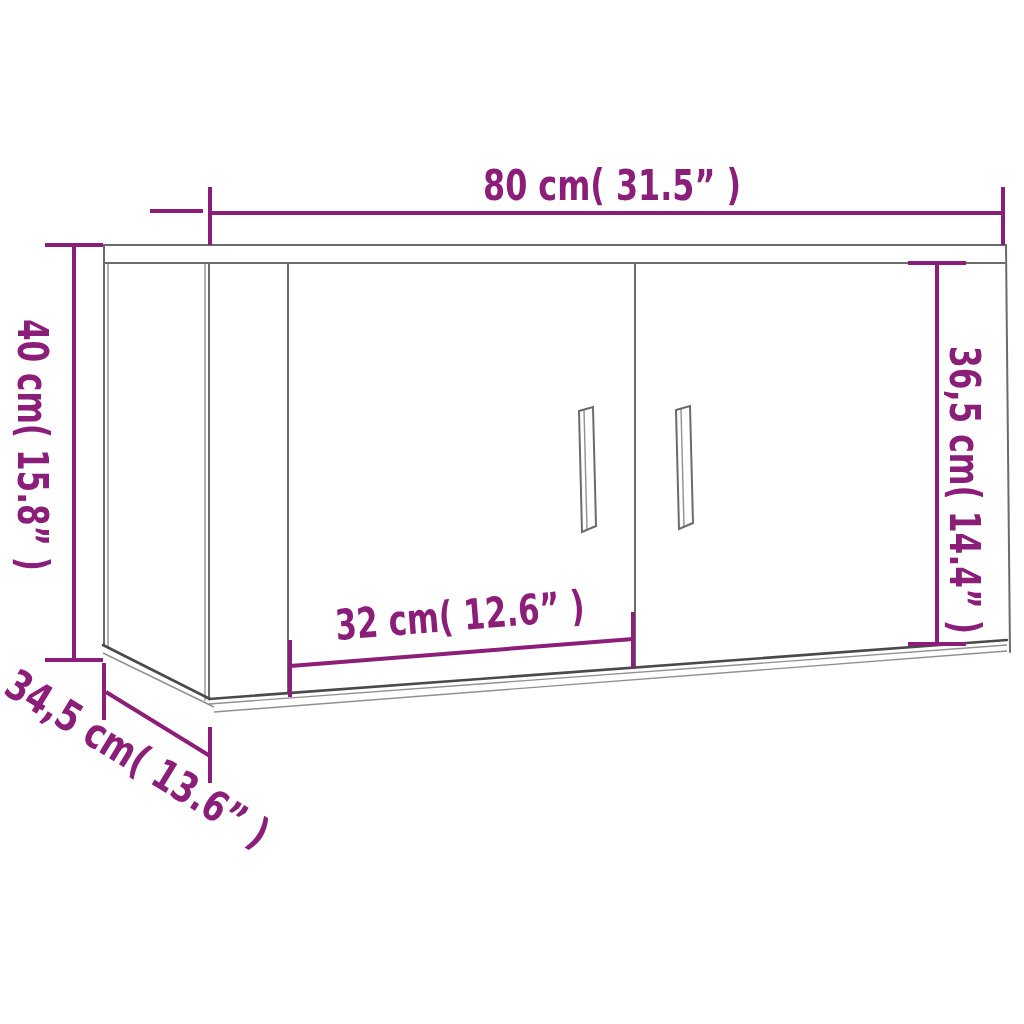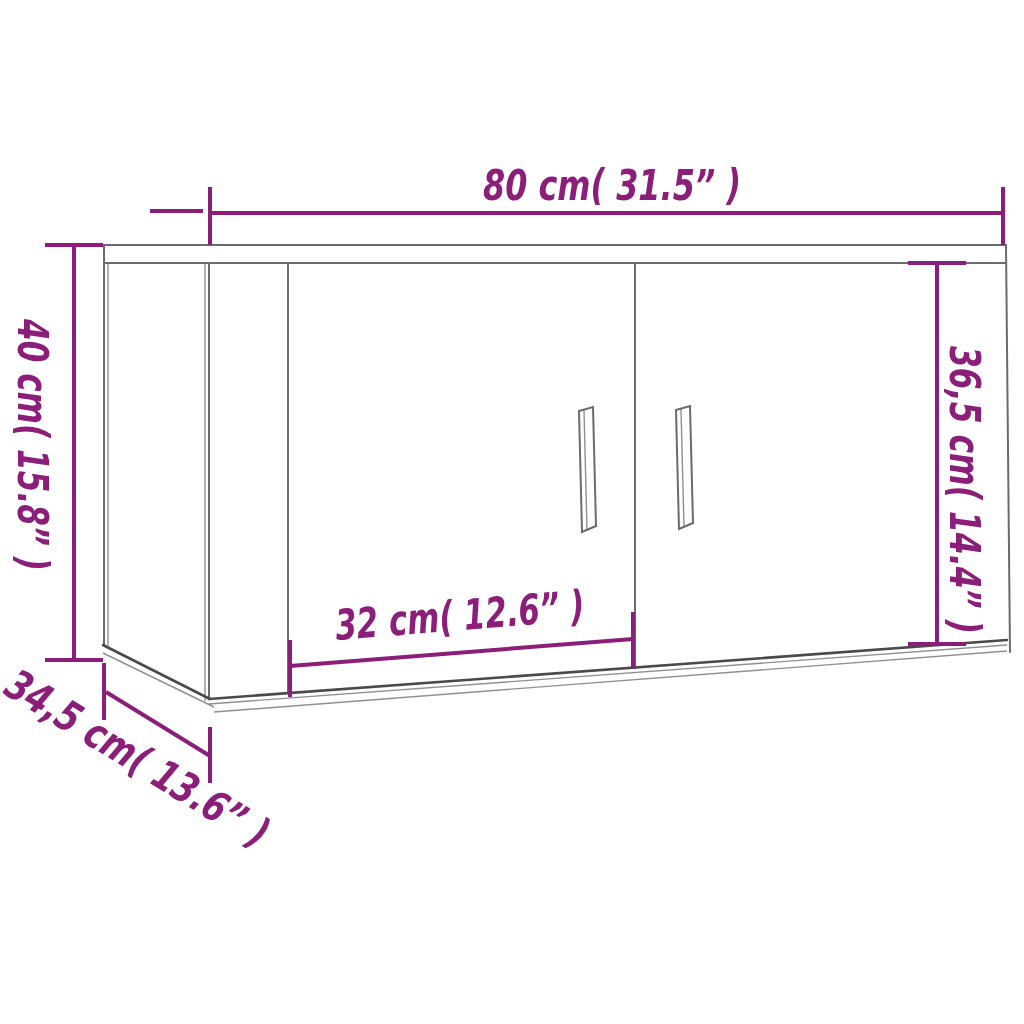--- a/index.html
+++ b/index.html
@@ -1,16 +1,16 @@
 <!DOCTYPE html>
 <html style="--dim: #8b1e79; --edge: #6b6b6b; --edge-dark: #4a4a4a; --bg: #ffffff;"><head>
 <meta charset="utf-8">
 <style>
   html,body{margin:0;padding:0;width:1024px;height:1024px;background:var(--bg,#ffffff);overflow:hidden;}
-  .stage{position:relative;width:1024px;height:1024px;background:var(--bg,#ffffff);font-style:italic;}
+  .stage{position:relative;width:1024px;height:1024px;background:var(--bg,#ffffff);}
   svg{position:absolute;left:0;top:0;}
   .edge{stroke:var(--edge,#6b6b6b);stroke-width:2;fill:none;stroke-linecap:round;}
   .edge-thin{stroke:var(--edge,#6b6b6b);stroke-width:1.4;fill:none;opacity:.75;}
   .edge-dark{stroke:var(--edge-dark,#4a4a4a);stroke-width:2.6;fill:none;stroke-linecap:round;}
   .panel{fill:#ffffff;stroke:var(--edge,#6b6b6b);stroke-width:2;}
   .dim{stroke:var(--dim,#8b1e79);stroke-width:4;fill:none;stroke-linecap:butt;}
   .dim-text{fill:var(--dim,#8b1e79);font-family:"DejaVu Sans","Liberation Sans",sans-serif;
             font-weight:700;font-size:42px;}
 </style>
 </head>

